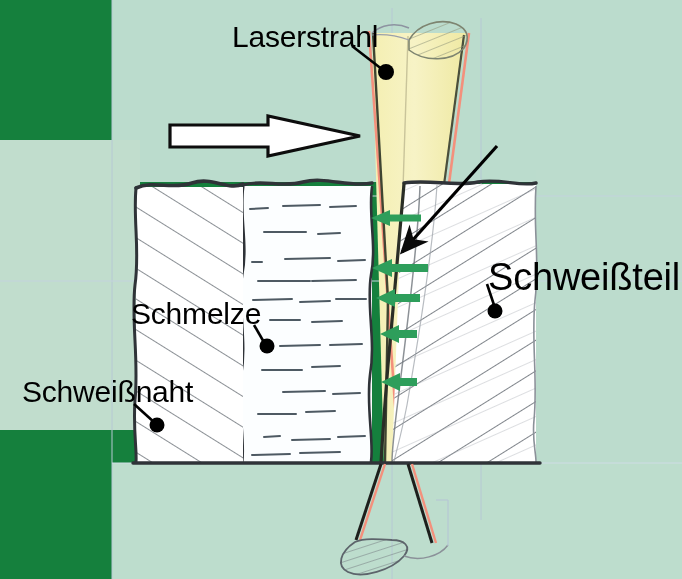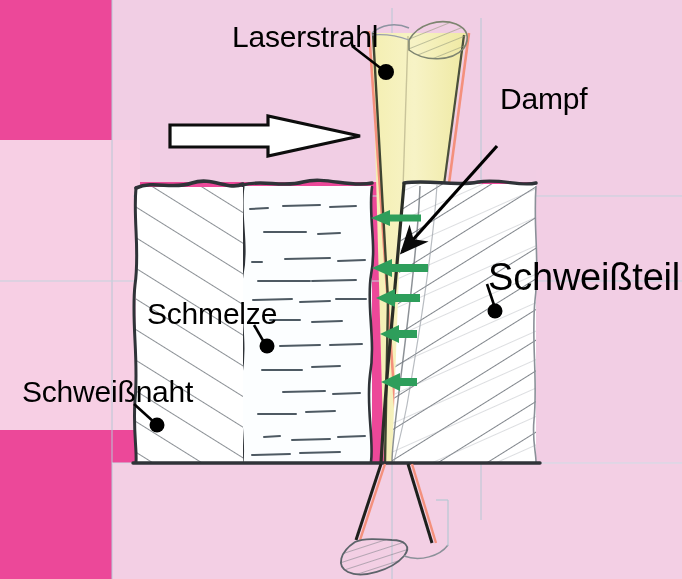--- a/index.html
+++ b/index.html
@@ -4,21 +4,21 @@
 <style>
   html, body {
     margin: 0;
     padding: 0;
     background: #ffffff;
   }
   #stage {
     position: relative;
     width: 682px;
     height: 579px;
-    background: #ec4899;
+    background: #15803d;
     overflow: hidden;
     font-family: "Liberation Sans", sans-serif;
   }
   #diagram {
     position: absolute;
     left: 0;
     top: 0;
     width: 682px;
     height: 579px;
   }
@@ -29,21 +29,21 @@
     white-space: nowrap;
     line-height: 1.12;
     letter-spacing: -0.2px;
   }
   .lbl-laser   { left: 232px; top: 20px;  font-size: 30px; }
   .lbl-vorschub{ left: 178px; top: 85px;  font-size: 28px;
                  font-family: "DejaVu Sans", sans-serif; letter-spacing: 0.4px; }
   .lbl-dampf   { left: 500px; top: 82px;  font-size: 30px; }
   .lbl-dampf2  { left: 498px; top: 122px; font-size: 30px; }
   .lbl-teil    { left: 488px; top: 256px; font-size: 38px; }
-  .lbl-schmelze{ left: 131px; top: 297px; font-size: 30px; margin-left: 16px; }
+  .lbl-schmelze{ left: 131px; top: 297px; font-size: 30px; }
   .lbl-naht    { left: 22px;  top: 375px; font-size: 30px; }
 </style>
 </head>
 <body>
 
 <div id="stage">
 
   <svg id="diagram" viewBox="0 0 682 579">
     <defs>
 
@@ -232,18 +232,17 @@
         <circle cx="267" cy="346" r="7.5" fill="#000000"></circle>
       </g>
       <g>
         <line x1="134" y1="404" x2="155" y2="423" stroke="#000000" stroke-width="2.6"></line>
         <circle cx="157" cy="425" r="7.5" fill="#000000"></circle>
       </g>
     </g>
   </svg>
 
   <div class="lbl lbl-laser">Laserstrahl</div>
-  <div class="lbl lbl-dampf">Dampf</div>
   <div class="lbl lbl-teil">Schweißteil</div>
   <div class="lbl lbl-schmelze">Schmelze</div>
   <div class="lbl lbl-naht">Schweißnaht</div>
 
 </div>
 
 </body></html>

